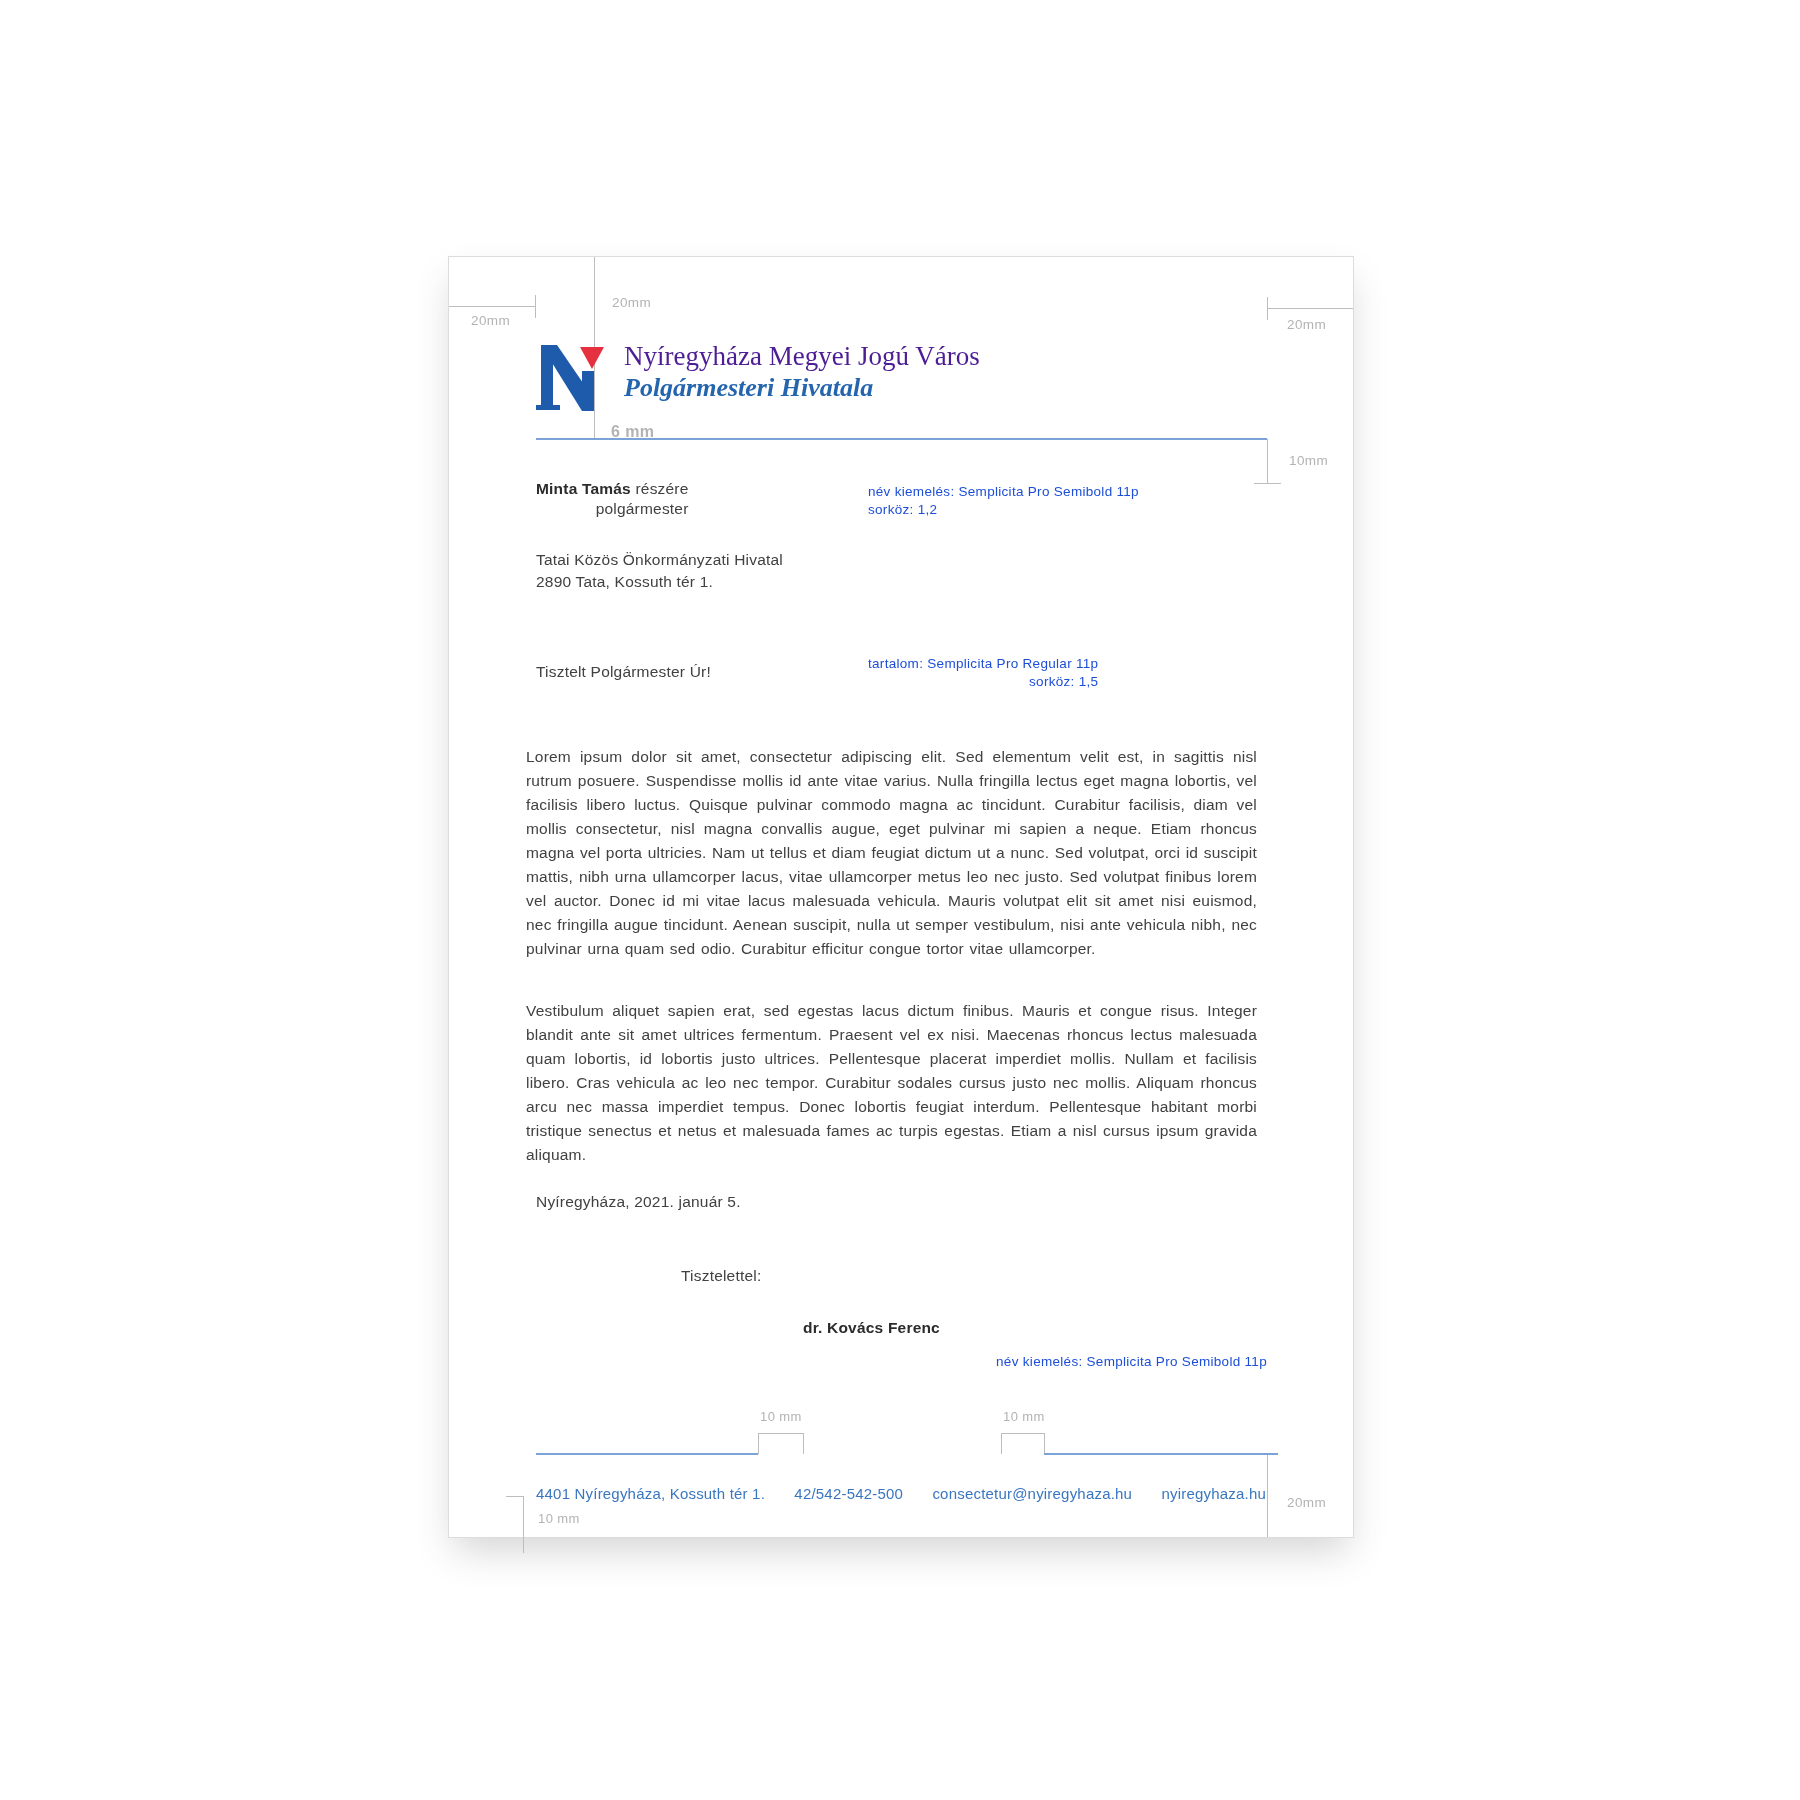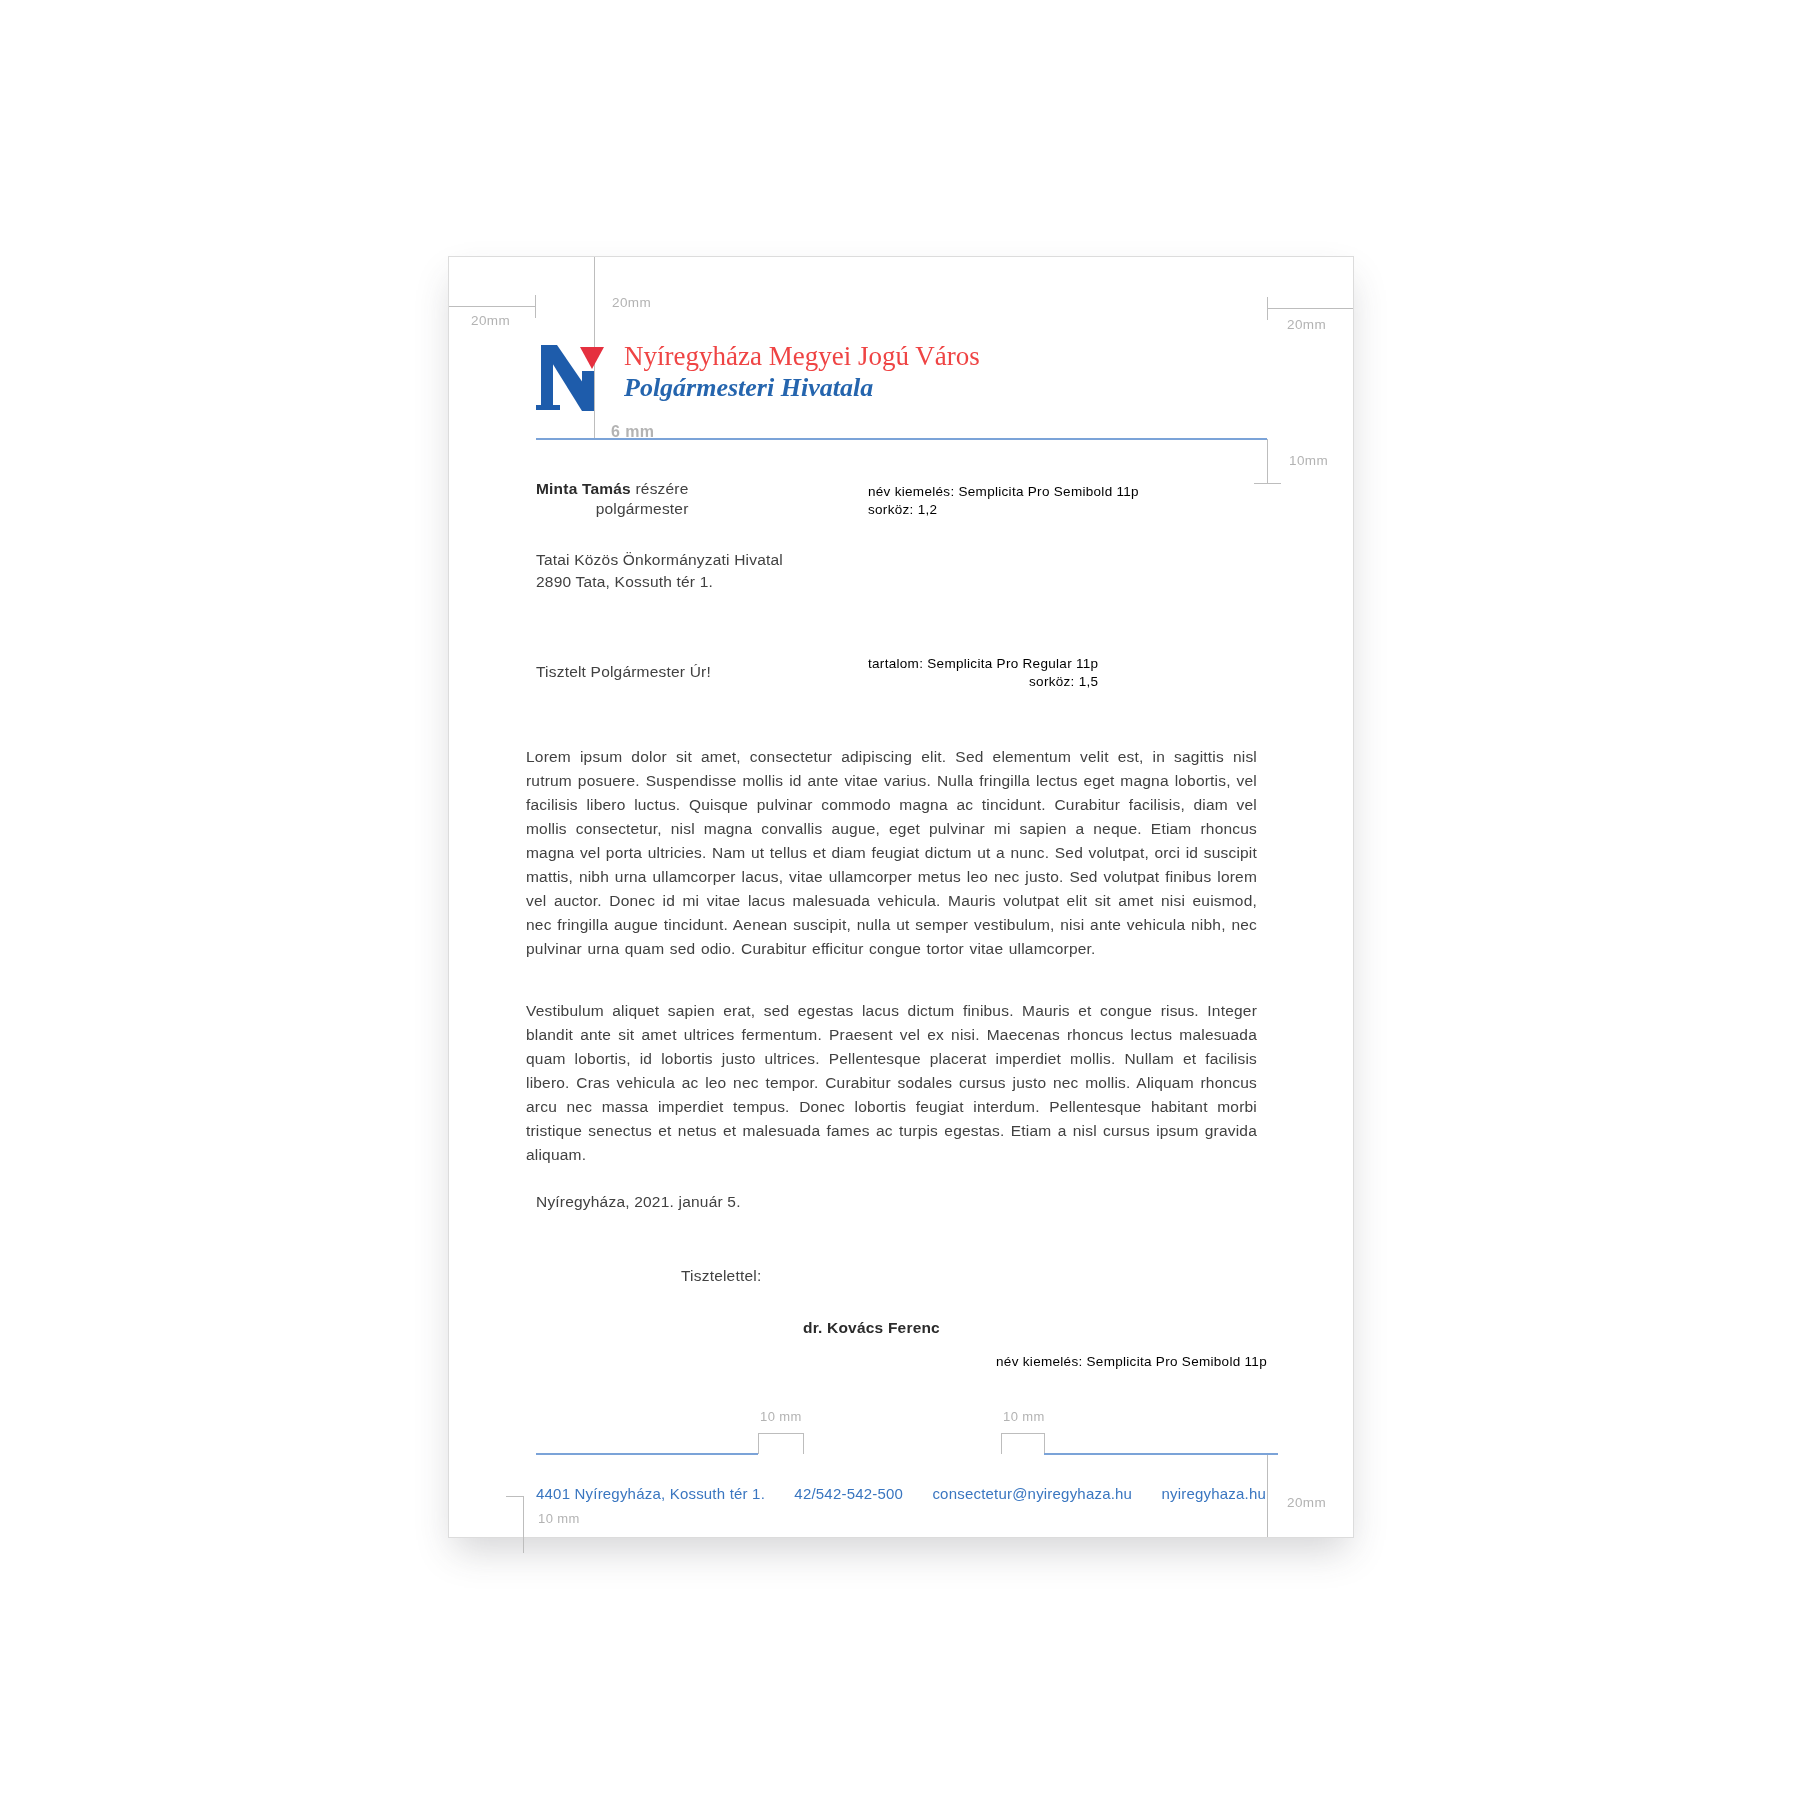--- a/index.html
+++ b/index.html
@@ -18,21 +18,21 @@
   .guide.h{height:1px;}
   .guide.v{width:1px;}
   .mlabel{
     position:absolute;color:#b3b3b3;font-size:13.5px;letter-spacing:.4px;
     white-space:nowrap;
   }
   
   .rule{position:absolute;height:2px;background:#7ba3d8;}
   
   .org1{
-    position:absolute;left:175px;top:84px;color:#ef4444;
+    position:absolute;left:175px;top:84px;color:#4c1d95;
     font-family:"Liberation Serif",serif;font-size:27px;white-space:nowrap;
   }
   .org2{
     position:absolute;left:175px;top:116px;color:#2565ae;
     font-family:"Liberation Serif",serif;font-size:26px;font-weight:bold;white-space:nowrap;font-style:italic;
   }
   
   .ltr{color:#414141;font-size:15.5px;letter-spacing:.2px;}
   .recipient{position:absolute;left:87px;top:222px;line-height:20px;text-align:right;}
   .recipient b{font-weight:bold;color:#2b2b2b;}
@@ -42,21 +42,21 @@
     position:absolute;left:75px;width:731px;margin:2px;
     text-align:justify;line-height:24px;word-spacing:1px;
   }
   .p1{top:486px;}
   .p2{top:740px;}
   .dateline{position:absolute;left:87px;top:936px;}
   .closing{position:absolute;left:232px;top:1010px;}
   .signer{position:absolute;left:354px;top:1062px;font-weight:bold;color:#2b2b2b;}
   
   .spec{
-    position:absolute;color:#000000;font-size:13.5px;line-height:18px;
+    position:absolute;color:#1d4ed8;font-size:13.5px;line-height:18px;
     letter-spacing:.3px;white-space:nowrap;
   }
   .spec.sig{right:86px;text-align:right;}
   
   .wordmark{
     position:absolute;left:0;top:1176px;width:100%;text-align:center;
     font-family:"DejaVu Serif",serif;font-weight:bold;font-size:38px;line-height:42px;
     color:#2161a8;letter-spacing:-1px;
   }
   .contacts{

